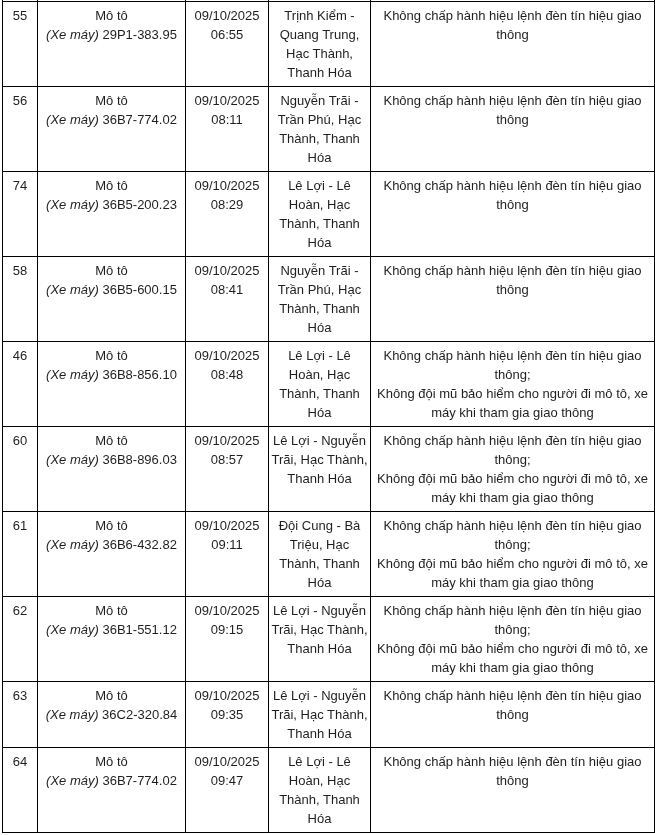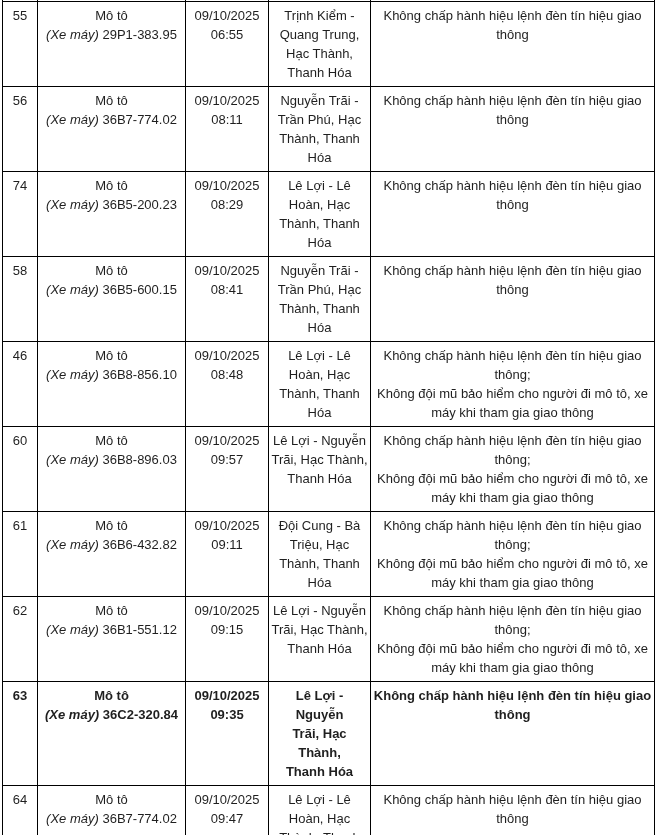--- a/index.html
+++ b/index.html
@@ -42,21 +42,21 @@
   td:last-child { border-right: none; }
   col.c-no  { width: 35px; }
   col.c-veh { width: 148px; }
   col.c-dt  { width: 83px; }
   col.c-loc { width: 102px; }
   col.c-vio { width: 284px; }
   .pre { white-space: pre-line; margin-top: 16px; }
   .it { font-style: italic; }
   td.c-vio-cell { padding: 4px 3px; }
   tr.r-tall td { height: 74px; }
-  tr.r-short td { height: 55px; font-weight: bold; }
+  tr.r-short td { height: 55px; }
 </style>
 </head>
 <body>
 
 <div class="page">
   <table class="viol">
     <colgroup>
       <col class="c-no">
         <col class="c-veh">
         <col class="c-dt">
@@ -162,21 +162,21 @@
       </tr>
 
       <tr class="r-tall">
         <td>60</td>
         <td>
           <div>Mô tô</div>
           <div><span class="it">(Xe máy)</span> <span>36B8-896.03</span></div>
         </td>
         <td>
           <div>09/10/2025</div>
-          <div>09:57</div>
+          <div>08:57</div>
         </td>
         <td class="pre">Lê Lợi - Nguyễn
 Trãi, Hạc Thành,
 Thanh Hóa</td>
         <td class="pre c-vio-cell">Không chấp hành hiệu lệnh đèn tín hiệu giao
 thông;
 Không đội mũ bảo hiểm cho người đi mô tô, xe
 máy khi tham gia giao thông</td>
       </tr>
 

